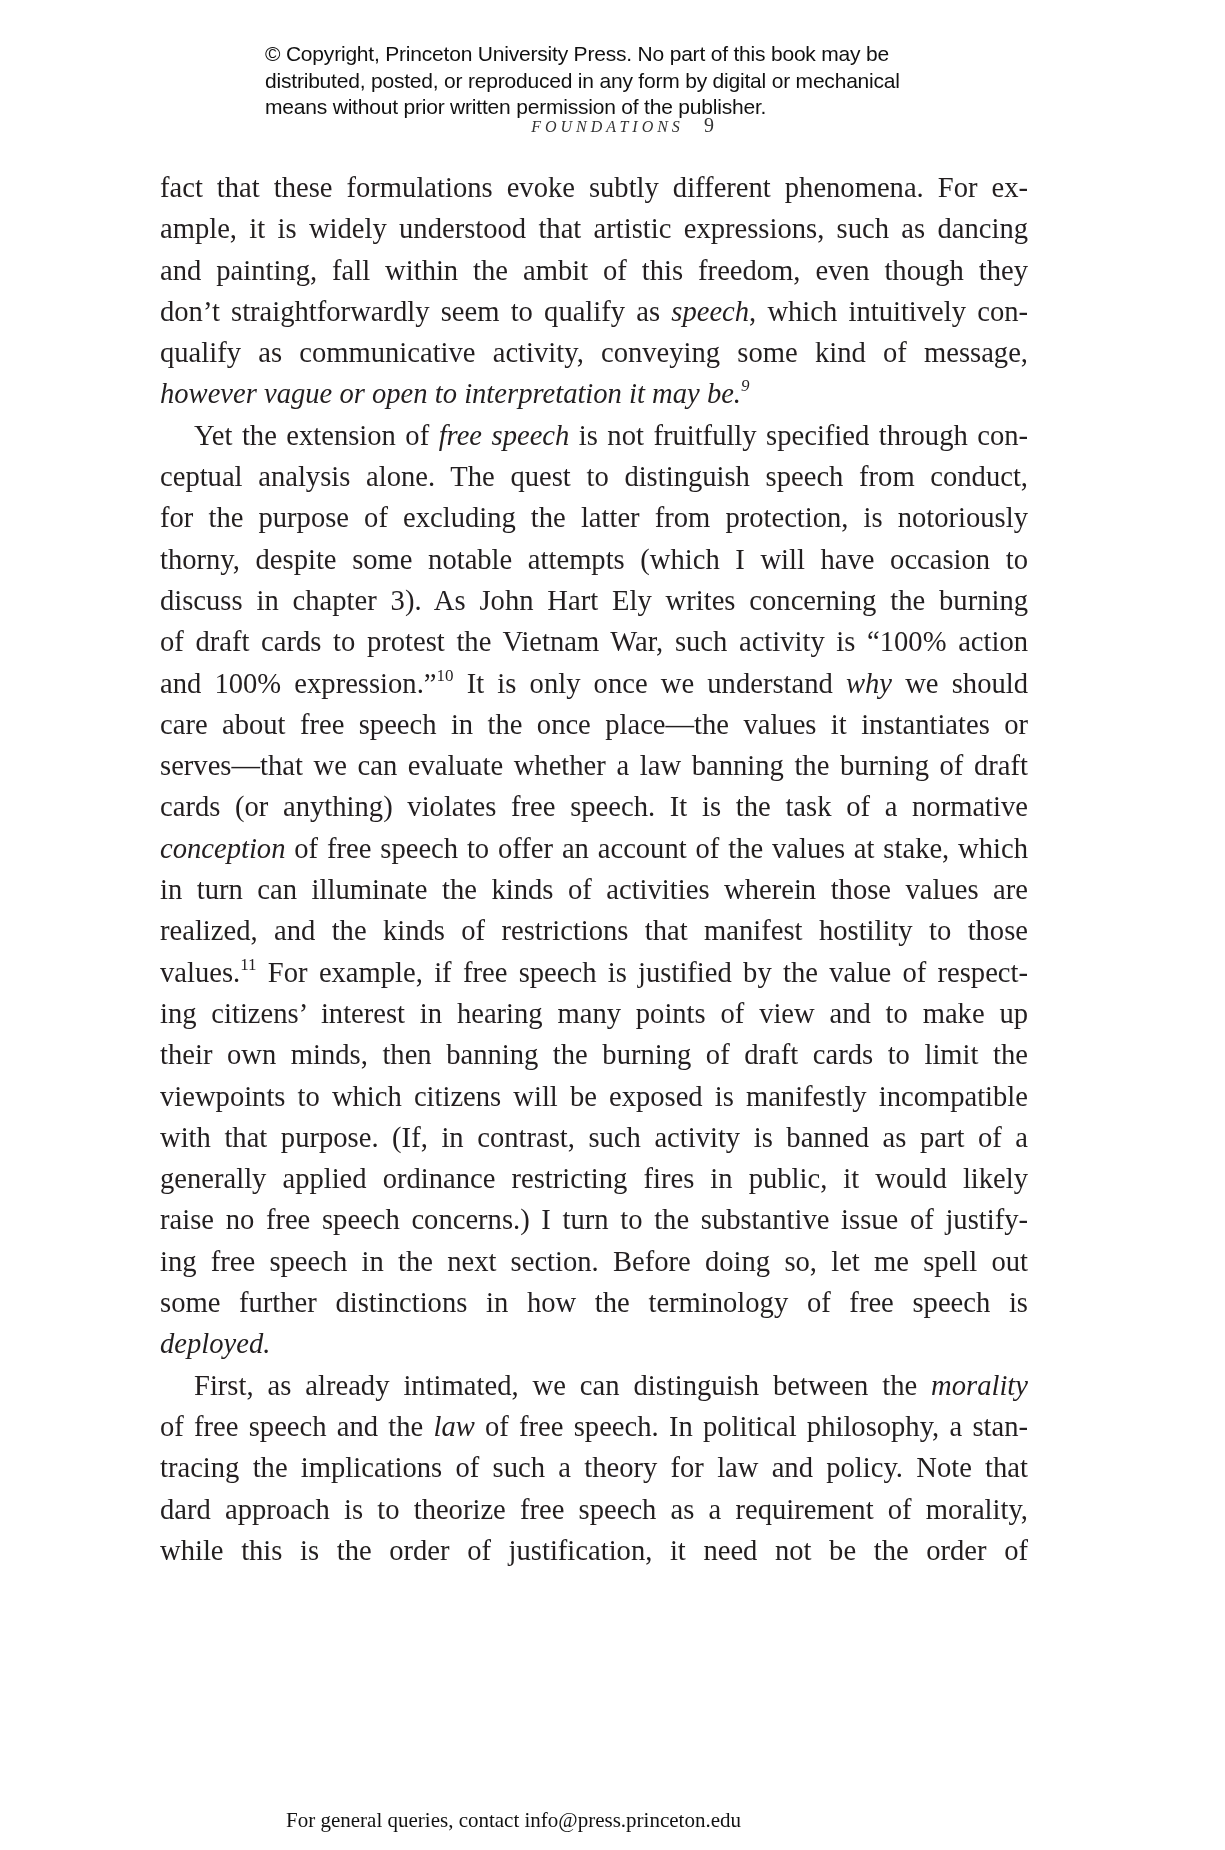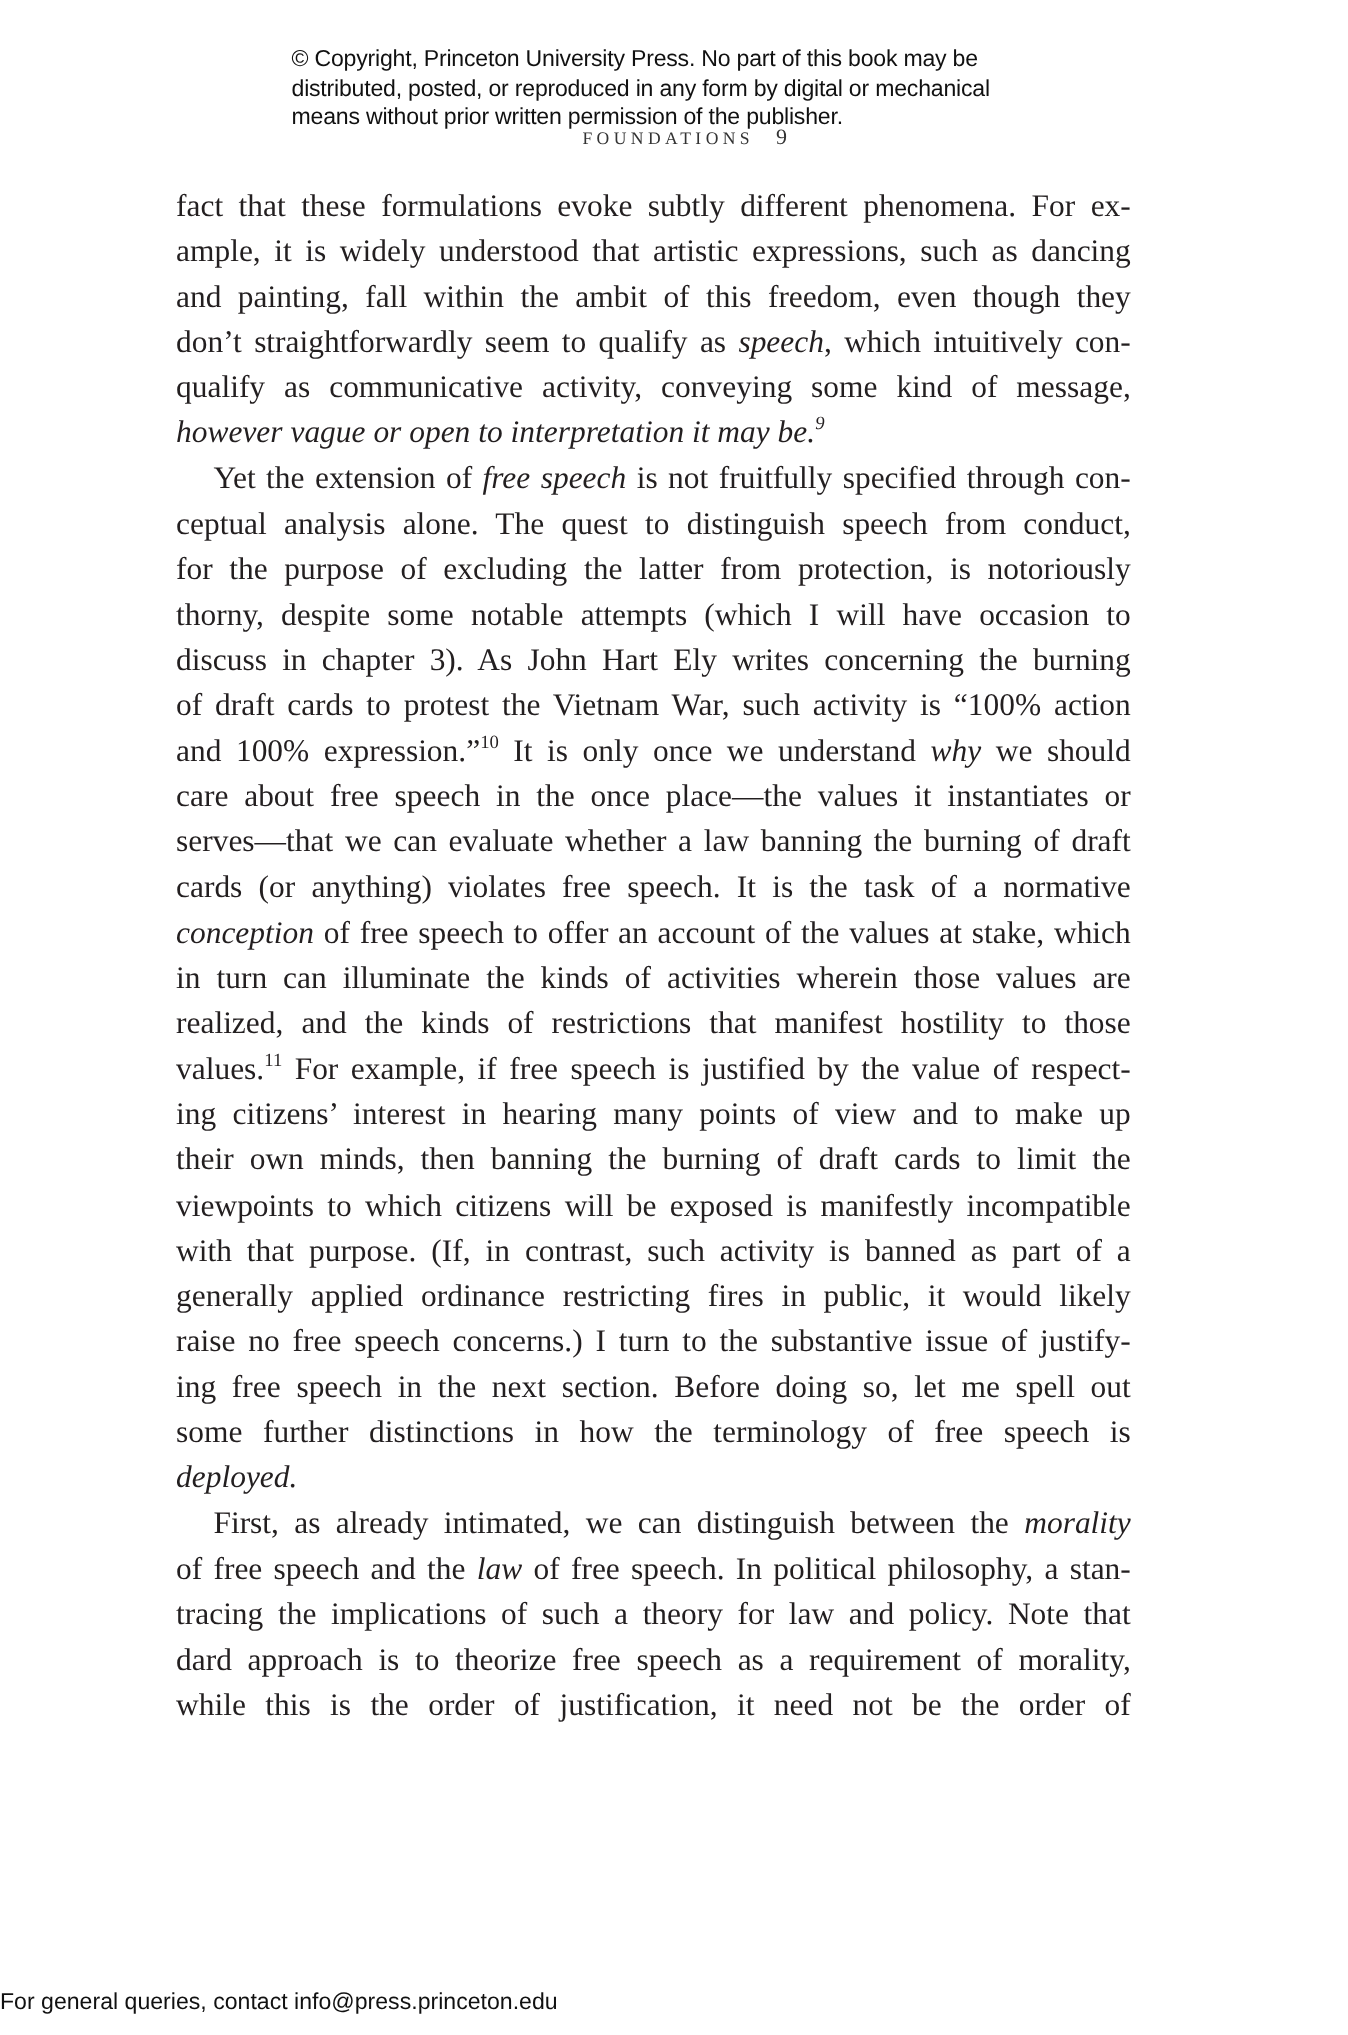--- a/index.html
+++ b/index.html
@@ -33,20 +33,21 @@
       width: 1225px;
       text-align: center;
       font-family: "Liberation Serif", serif;
       font-size: 16px;
       color: #333;
     }
     .running-head .rh-title {
       letter-spacing: 4px;
       text-transform: uppercase;
       margin-left: 20px;
+      font-style: italic;
     }
     .running-head .rh-page {
       font-size: 20px;
       margin-left: 16px;
     }
     .body-text {
       position: absolute;
       left: 160px;
       top: 167px;
       width: 868px;
@@ -72,22 +73,22 @@
     .body-text sup {
       font-size: 17px;
       line-height: 0;
       vertical-align: 12px;
     }
     .footer {
       position: absolute;
       left: 0;
       top: 1808px;
       width: 1027px;
-      text-align: left;
-      font-family: Liberation Sans, sans-serif;
+      text-align: center;
+      font-family: Liberation Serif, serif;
       font-size: 21px;
       color: #111;
     }
   </style>
 </head>
 <body>
 
 <div class="copyright">
   <div>© Copyright, Princeton University Press. No part of this book may be</div>
   <div>distributed, posted, or reproduced in any form by digital or mechanical</div>

